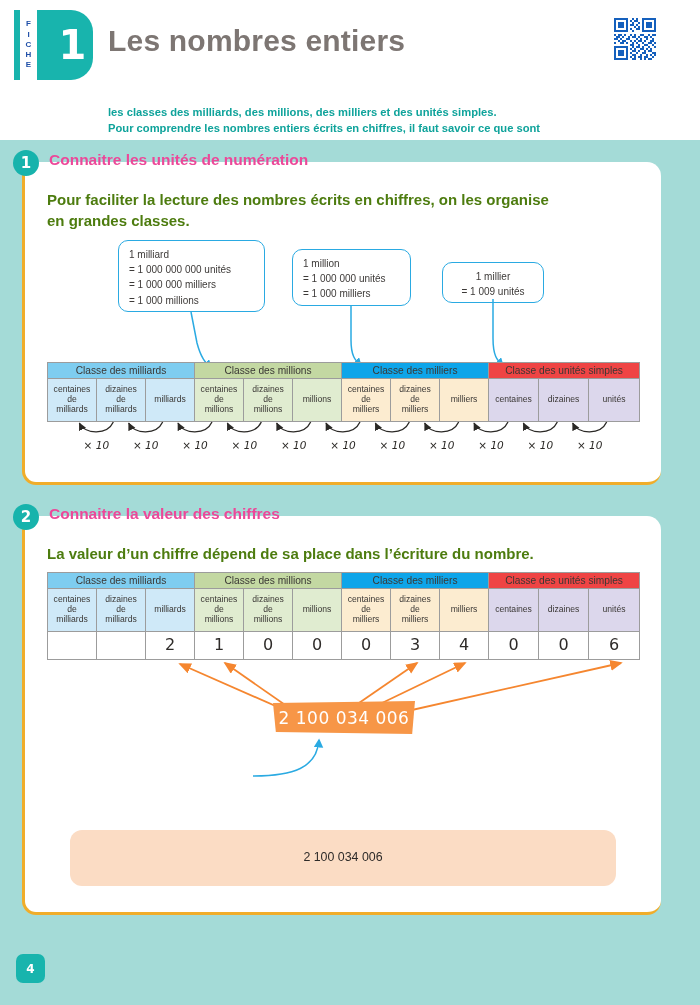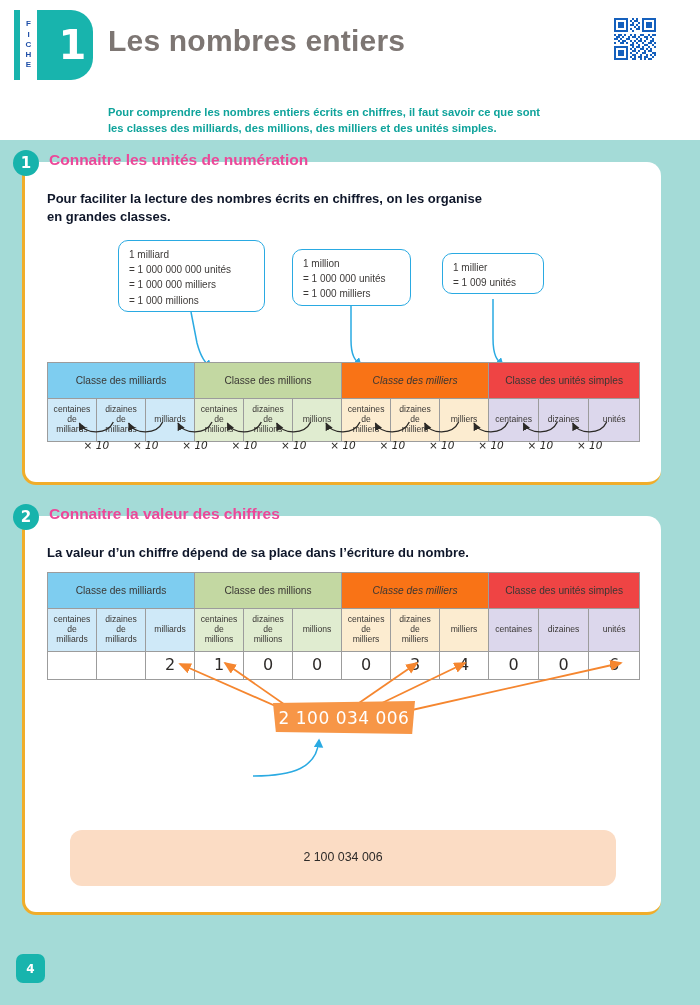--- a/index.html
+++ b/index.html
@@ -69,47 +69,47 @@
     background:#17b3ac;color:#fff;font-size:15px;font-weight:bold;
     display:flex;align-items:center;justify-content:center;
     font-family:"DejaVu Sans",sans-serif;
   }
   .sec-title{
     position:absolute;left:24px;top:-11px;
     color:#ec4899;font-size:15.5px;font-weight:bold;
   }
   .sec-lead{
     position:absolute;left:22px;top:28px;right:18px;
-    color:#0f172a;font-size:13px;font-weight:bold;line-height:1.38;
+    color:#4d7c0f;font-size:15px;font-weight:bold;line-height:1.38;
   }
 
   
   .bubble{
     position:absolute;border:1.6px solid #2aaae2;border-radius:10px;background:#fff;
     color:#3d3a38;font-size:10px;line-height:1.52;padding:6px 10px;
     box-sizing:border-box;
   }
   .bubble.center{text-align:center;}
 
   
   .ntable{position:absolute;border-collapse:collapse;table-layout:fixed;}
   .ntable td{
     border:1px solid #9c9c9c;
     text-align:center;vertical-align:middle;
     font-size:8.6px;color:#3a3734;line-height:1.16;
     padding:1px 0;
   }
-  .ntable td.cls{font-size:10.2px;height:15px;padding:10px;}
+  .ntable td.cls{font-size:10.2px;height:15px;padding:0;}
   .ntable td.sub{height:40px;margin-top:24px;}
   .ntable td.dig{height:25px;font-size:16px;font-family:"DejaVu Sans",sans-serif;color:#2e2b29;background:#fff;}
   .c-milliards-h{background:#7ecdf0;}
   .c-milliards{background:#cfe9f8;}
   .c-millions-h{background:#c3d8a2;}
   .c-millions{background:#e0ecd0;}
-  .c-milliers-h{background:#f97316;font-style:italic;}
+  .c-milliers-h{background:#0ea5e9;}
   .c-milliers{background:#fcecd0;}
   .c-unites-h{background:#ef4444;}
   .c-unites{background:#dcd7ec;}
 
   
   .x10row{position:absolute;left:0;top:0;width:100%;}
   .x10cell{position:absolute;text-align:center;font-size:10.5px;color:#2b2926;
     font-family:"DejaVu Sans",sans-serif;}
 
   
@@ -261,22 +261,22 @@
         <rect x="19" y="19" width="1" height="1"></rect>
         <rect x="9" y="20" width="2" height="1"></rect>
           <rect x="13" y="20" width="1" height="1"></rect>
         <rect x="15" y="20" width="1" height="1"></rect>
           <rect x="17" y="20" width="2" height="1"></rect>
       </g>
     </svg>
   </div>
 
   <div class="intro">
+    <div>les classes des milliards, des millions, des milliers et des unités simples.</div>
     <div>Pour comprendre les nombres entiers écrits en chiffres, il faut savoir ce que sont</div>
-    <div>les classes des milliards, des millions, des milliers et des unités simples.</div>
   </div>
 
   <div class="card" id="card1">
     <div class="sec-badge">1</div>
     <div class="sec-title">Connaitre les unités de numération</div>
     <div class="sec-lead">
       <div>Pour faciliter la lecture des nombres écrits en chiffres, on les organise</div>
       <div>en grandes classes.</div>
     </div>
 
@@ -284,21 +284,21 @@
       <div>1 milliard</div>
       <div>= 1 000 000 000 unités</div>
       <div>= 1 000 000 milliers</div>
       <div>= 1 000 millions</div>
     </div>
     <div class="bubble" id="b2" style="left:267px;top:87px;width:119px;height:57px;">
       <div>1 million</div>
       <div>= 1 000 000 unités</div>
       <div>= 1 000 milliers</div>
     </div>
-    <div class="bubble" id="b3" style="left:417px;top:91px;width:102px;height:41px;">
+    <div class="bubble" id="b3" style="left:417px;top:100px;width:102px;height:41px;text-align:center;">
       <div>1 millier</div>
       <div>= 1 009 unités</div>
     </div>
 
     <svg style="position:absolute;left:0;top:0;width:636px;height:320px;pointer-events:none;">
       <defs>
         <marker id="bluearrow" markerWidth="7" markerHeight="7" refX="5" refY="3.2" orient="auto">
           <path d="M0,0 L6,3.2 L0,6.4 Z" fill="#2aaae2"></path>
         </marker>
       </defs>

